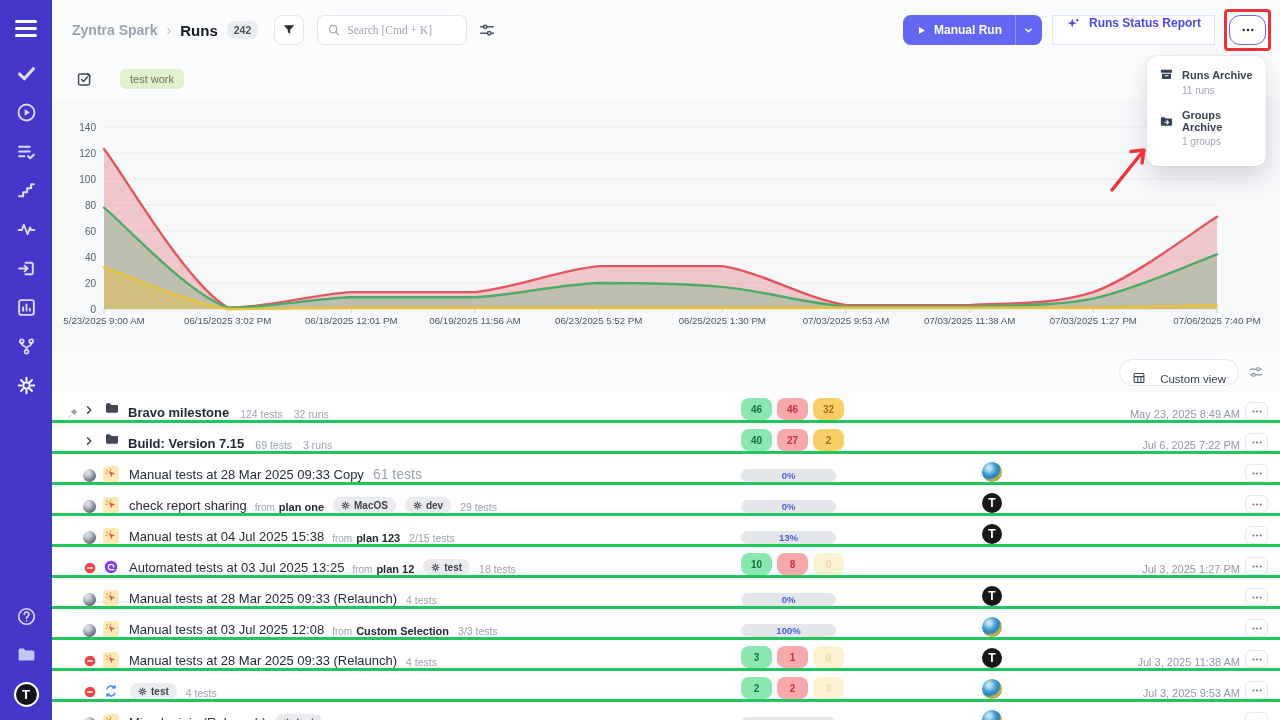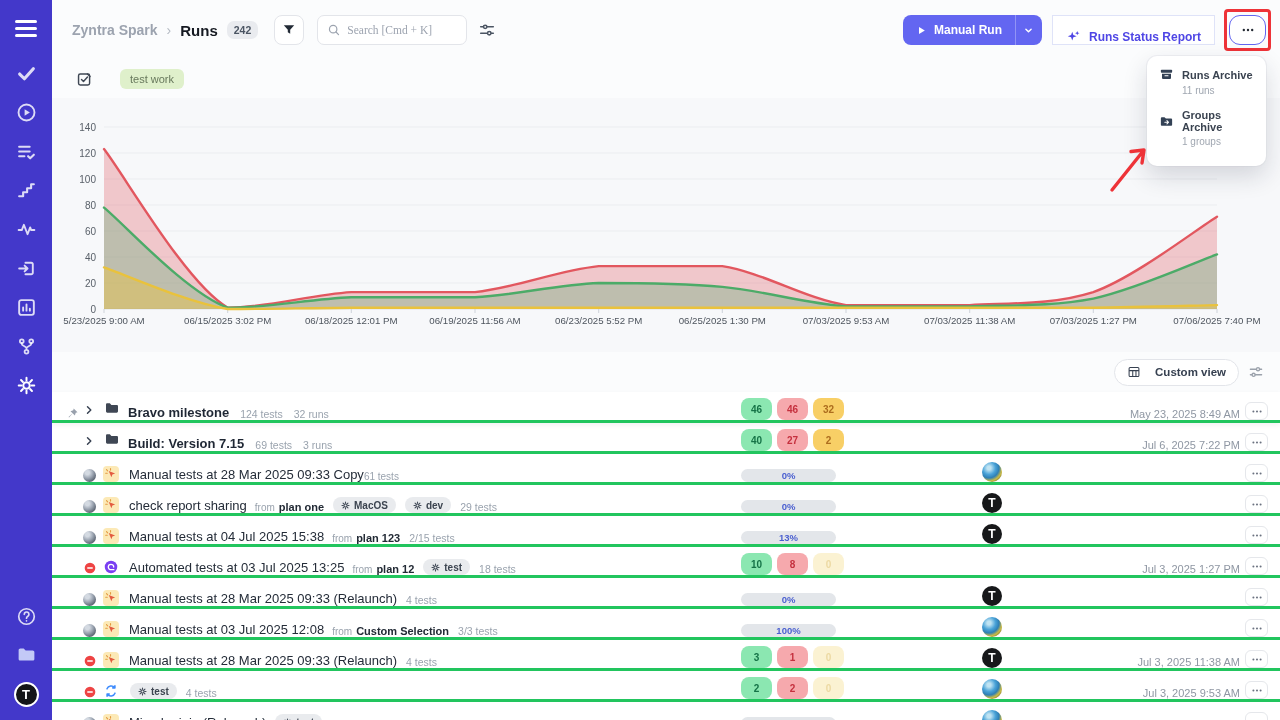--- a/index.html
+++ b/index.html
@@ -35,21 +35,21 @@
   .search-box input{border:0;outline:0;width:100%;font-size:11.5px;color:#374151;background:transparent;font-family:Liberation Serif, serif}
   .search-box input::placeholder{color:#9ca3af}
   .top-sliders{margin-left:11px;width:18px;height:18px;color:#4b5563;cursor:pointer}
   .top-sliders svg{width:100%;height:100%}
   .top-right{margin-left:auto;display:flex;align-items:center;gap:10px}
   .btn-primary{display:flex;height:30px;background:#6366f1;border-radius:8px;overflow:hidden;color:#fff;cursor:pointer}
   .btn-primary .bmain{display:flex;align-items:center;gap:7px;padding:0 13px;font-size:12px;font-weight:700}
   .btn-primary .bmain svg{width:11px;height:11px}
   .btn-primary .caret{width:27px;display:flex;align-items:center;justify-content:center;border-left:1px solid rgba(255,255,255,.3)}
   .btn-primary .caret svg{width:13px;height:13px}
-  .btn-outline{display:flex;align-items:flex-end;gap:8px;height:30px;padding:0 13px;background:#fff;border:1px solid #dfe3f8;border-radius:0;color:#4f46e5;font-size:12px;font-weight:700;cursor:pointer}
+  .btn-outline{display:flex;align-items:flex-start;gap:8px;height:30px;padding:0 13px;background:#fff;border:1px solid #dfe3f8;border-radius:0;color:#4f46e5;font-size:12px;font-weight:700;cursor:pointer}
   .btn-outline svg{width:15px;height:15px}
   .more-wrap{position:relative;margin-left:4px}
   .more-wrap::after{content:"";position:absolute;inset:-6px -5px;border:3px solid #ee3338;border-radius:4px;pointer-events:none}
   .more-btn{width:37px;height:30px;border:1.5px solid #6366f1;border-radius:11px;background:#fff;color:#242a33;cursor:pointer}
   .dots3{width:14px;height:6px;fill:currentColor}
 
   
   .menu-card{position:absolute;right:14px;top:56px;width:119px;background:#fff;border-radius:10px;box-shadow:0 10px 24px rgba(25,32,56,.16),0 0 0 1px #f0f1f4;padding:11px 12px 6px;z-index:6}
   .menu-item{margin-bottom:13px;cursor:pointer}
   .menu-head{display:flex;gap:8px;align-items:center;font-size:11px;font-weight:700;color:#3a4350}
@@ -68,21 +68,21 @@
 
   
   .chart-band{height:254px;background:#f7f8fa;padding-top:10px}
   .legend{display:flex;gap:13px;padding-left:36px;align-items:center;height:14px}
   .legend-item{display:flex;gap:5px;align-items:center;font-size:10.5px;color:#3c434d}
   .ldot{width:9px;height:9px;border-radius:50%}
   #chart-wrap{margin-top:2px}
 
   
   .viewrow{height:40px;display:flex;align-items:center;justify-content:flex-end;gap:9px;padding-right:16px;background:#fbfcfd}
-  .custom-view-btn{height:27px;border:1px solid #e3e5ea;border-radius:14px;background:#fff;padding:0 12px;display:flex;gap:14px;align-items:center;font-size:11.5px;color:#374151;font-weight:700;cursor:pointer}
+  .custom-view-btn{height:27px;border:1px solid #e3e5ea;border-radius:14px;background:#fff;padding:0 12px;display:flex;gap:14px;align-items:flex-end;font-size:11.5px;color:#374151;font-weight:400;cursor:pointer}
   .custom-view-btn svg{width:14px;height:14px;color:#374151}
   .view-sliders{width:16px;height:16px;color:#9aa1ab;cursor:pointer}
   .view-sliders svg{width:100%;height:100%}
 
   
   .runs-table{background:#fcfcfd}
   .rrow{position:relative;height:31px;display:flex;align-items:flex-end;padding-left:14px;background:#fff;border-bottom:3px solid #22c55e;cursor:pointer}
   .rrow.pinned{box-shadow:0 2px 5px rgba(20,25,40,.06);z-index:2}
   .slot-pin{width:17px;height:14px;color:#98a0ac;flex:none}
   .slot-pin svg{width:13px;height:13px}
@@ -391,21 +391,21 @@
           <span class="vis">
             <span class="globe"></span>
           </span>
           <span class="kind kind-manual">
             <svg viewBox="0 0 20 20">
               <path d="M7.2 6.2l8 3.2-3.5 1.2-1.2 3.6z" fill="#e35b3f"></path>
               <path d="M4.4 4.6l1.4 1.4M9.4 3.2v1.9M3.4 9h1.9" stroke="#e39a3f" stroke-width="1.4" stroke-linecap="round" fill="none"></path>
             </svg>
           </span>
           <span class="rtitle">Manual tests at 28 Mar 2025 09:33 Copy</span>
-          <span class="tests" style="font-size:10px;color:#9aa3ae;">61 tests</span>
+          <span class="tests" style="font-size:14px;color:#9aa3ae;margin-left:9px">61 tests</span>
           <span class="progress"><span class="fill" style="width:0%"></span><span class="plabel">0%</span></span>
           <span class="avatar avatar-earth"></span>
           <button class="rmenu cc">
             <svg class="dots3" viewBox="0 0 20 8" fill="currentColor">
               <circle cx="4" cy="4" r="1.7"></circle>
               <circle cx="10" cy="4" r="1.7"></circle>
               <circle cx="16" cy="4" r="1.7"></circle>
             </svg>
           </button>
         </div>

